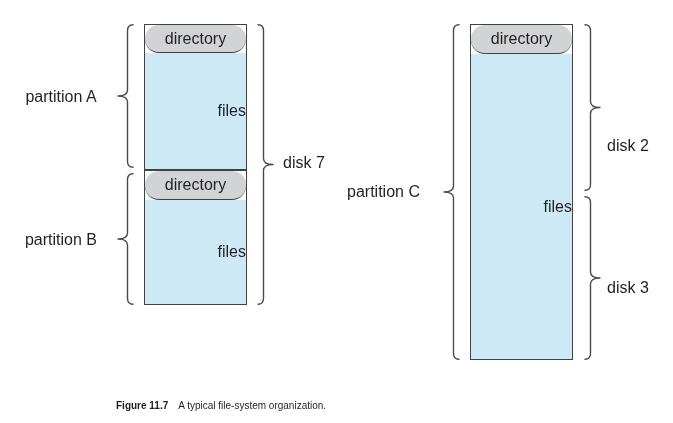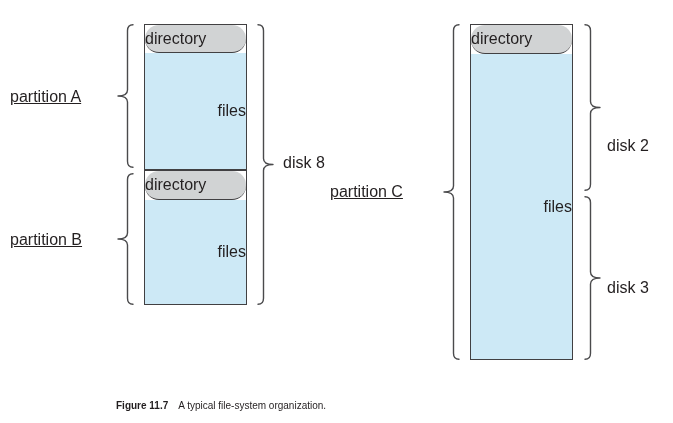--- a/index.html
+++ b/index.html
@@ -30,42 +30,42 @@
     display: flex;
     flex-direction: column;
   }
   .dir {
     box-sizing: border-box;
     background: var(--directory-fill);
     border-bottom: 1.5px solid var(--box-border);
     flex: 0 0 auto;
     display: flex;
     align-items: center;
-    justify-content: flex-start;
+    justify-content: center;
     font-size: 16px;
     color: var(--text);
     border-radius: 14px;
   }
   .files {
     background: var(--files-fill);
     flex: 1 1 auto;
     display: flex;
     align-items: center;
     justify-content: flex-end;
     font-size: 16px;
     color: var(--text);
   }
   .label {
     position: absolute;
     font-size: 16px;
     line-height: 18px;
     color: var(--text);
     white-space: nowrap;
   }
-  .right-align { text-align: left; text-decoration: underline; }
+  .right-align { text-align: center; }
   .brace {
     position: absolute;
     overflow: visible;
   }
   .brace path {
     fill: none;
     stroke: var(--brace-stroke);
     stroke-width: 1.4;
     stroke-linecap: round;
     stroke-linejoin: round;
@@ -81,21 +81,21 @@
 </style>
 </head>
 <body>
 
 <div class="canvas">
 
   <div class="label right-align" style="left:10px; top:88px; width:102px;">partition A</div>
   <div class="label right-align" style="left:10px; top:231px; width:102px;">partition B</div>
   <div class="label right-align" style="left:330px; top:183px; width:107px;">partition C</div>
 
-  <div class="label" style="left:283px; top:154px;">disk 8</div>
+  <div class="label" style="left:283px; top:154px;">disk 7</div>
   <div class="label" style="left:607px; top:100px;margin-top:37px;">disk 2</div>
   <div class="label" style="left:607px; top:279px;">disk 3</div>
 
   <svg class="brace" width="18" height="144" style="left:116px; top:24px;" viewBox="0 0 18 144">
       <path d="M17,0.8 Q11.5,0.8 11.5,6.8 L11.5,66 Q11.5,72 2,72 Q11.5,72 11.5,78 L11.5,137.2 Q11.5,143.2 17,143.2"></path>
     </svg>
   <svg class="brace" width="18" height="132" style="left:116px; top:173px;" viewBox="0 0 18 132">
       <path d="M17,0.8 Q11.5,0.8 11.5,6.8 L11.5,60 Q11.5,66 2,66 Q11.5,66 11.5,72 L11.5,125.2 Q11.5,131.2 17,131.2"></path>
     </svg>
   <svg class="brace" width="18" height="281" style="left:257px; top:24px;" viewBox="0 0 18 281">

